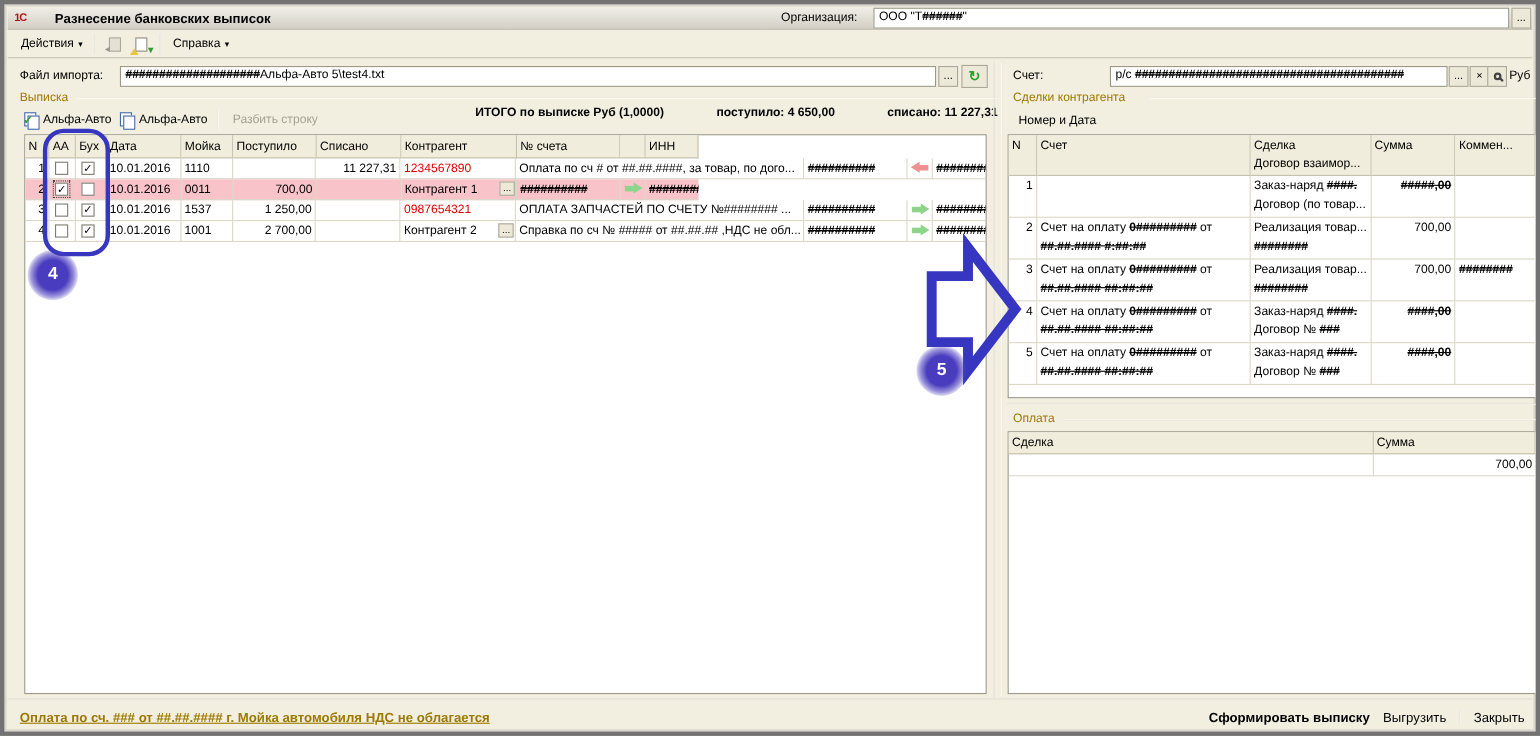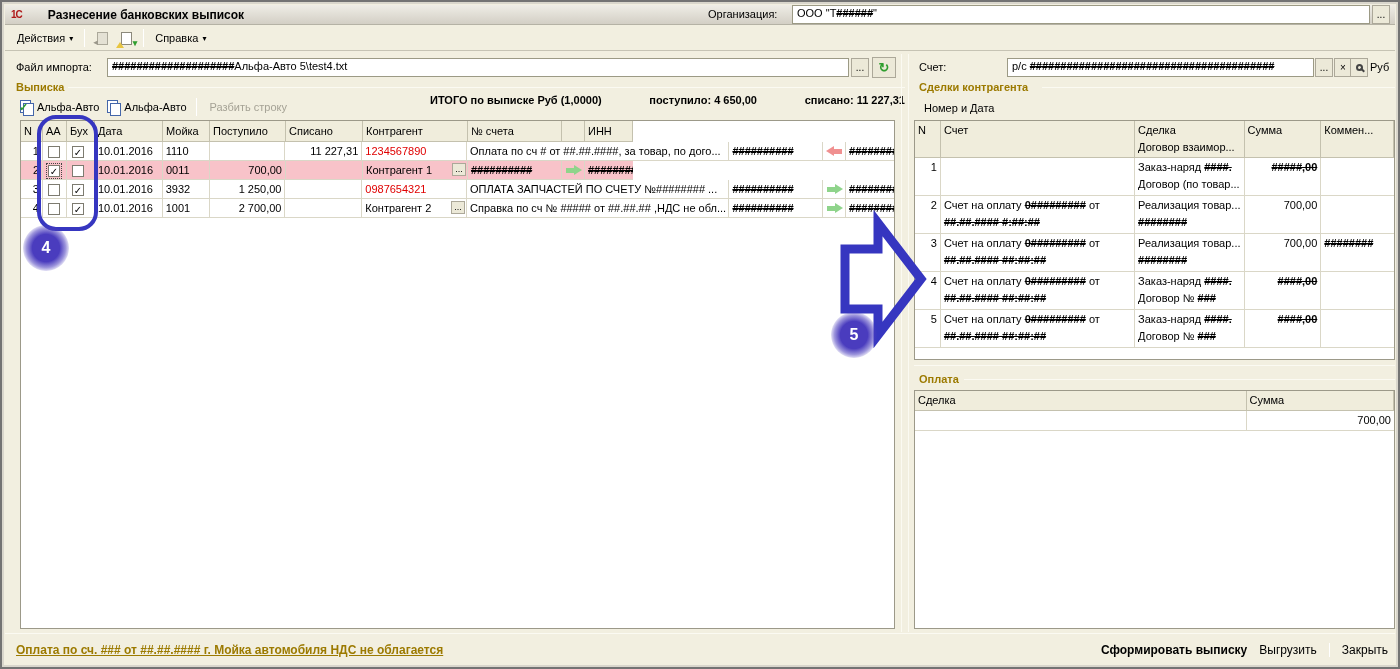--- a/index.html
+++ b/index.html
@@ -1,18 +1,18 @@
 <!DOCTYPE html>
 <html><head>
 <meta charset="utf-8">
 <style>
   * { margin:0; padding:0; box-sizing:border-box; }
   html,body { width:1400px; height:669px; font-family:"Liberation Sans", sans-serif; }
   .window { position:relative; width:1400px; height:669px; background:#F2EFE0;
-            border:2px solid #737373; box-shadow: inset 0 0 0 2px #D9D6CC; overflow:hidden;
+            border:4px solid #737373; box-shadow: inset 0 0 0 2px #D9D6CC; overflow:hidden;
             font-size:11px; color:#000; }
   
   .titlebar { position:absolute; left:3px; top:3px; right:3px; height:20px;
               background:linear-gradient(#EFEDE6,#D3CFC5); border-bottom:1px solid #B5B2A5;
               display:flex; align-items:center; padding:0 6px; gap:6px; }
   .app-icon { color:#B01818; font-weight:bold; font-size:10px; letter-spacing:-1px; }
   .title-text { font-weight:bold; font-size:12px;padding-left:20px; }
   .win-controls { margin-left:auto; display:flex; gap:10px; font-size:12px; }
   .win-controls span { cursor:default; width:14px; text-align:center; }
   
@@ -41,21 +41,21 @@
   .refresh-btn { position:absolute; left:870px; top:55px; width:24px; height:21px; color:#2F9E2F; font-weight:bold; font-size:13px; }
   .acct-label { position:absolute; left:917px; top:59px; }
   .acct-field { position:absolute; left:1005px; top:56px; width:307px; }
   .acct-more { position:absolute; left:1313px; top:56px; }
   .acct-clear { position:absolute; left:1332px; top:56px; width:15px; }
   .acct-find { position:absolute; left:1348px; top:56px; width:17px; }
   .mag { width:7px; height:7px; border:2px solid #444; border-radius:50%; position:relative; display:inline-block; }
   .mag::after { content:""; position:absolute; width:5px; height:2px; background:#444; transform:rotate(45deg); right:-4px; bottom:-2px; }
   .acct-cur { position:absolute; left:1368px; top:59px; }
   
-  .group-label { position:absolute; color:#9C7A00; font-weight:bold; }
+  .group-label { position:absolute; color:#9C7A00; font-weight:normal; }
   .group-line { position:absolute; height:1px; background:#C9C5B0; border-bottom:1px solid #FBFAF2; }
   
   .alfa-btn { display:inline-flex; align-items:center; gap:4px; padding:2px 4px; }
   .pages { position:relative; width:13px; height:14px; }
   .pages::before, .pages::after { content:""; position:absolute; width:9px; height:11px; background:#fff; border:1px solid #4466AA; }
   .pages::before { left:0; top:0; }
   .pages::after { left:3px; top:3px; }
   .tick { position:absolute; left:-1px; top:1px; color:#2F9E2F; font-weight:bold; font-size:11px; z-index:2; }
   .stmt-actions { position:absolute; left:14px; top:96px; display:flex; align-items:center; }
   .split-btn { color:#A5A295; padding:2px 8px; }
@@ -242,21 +242,21 @@
       <div class="gcell col-acc"><span class="red-acted">##########</span></div>
       <div class="gcell col-dir"><span class="barrow"><span class="stem"></span><span class="head"></span></span></div>
       <div class="gcell col-inn"><span class="red-acted">##########</span></div>
     </div>
 
     <div class="grow lrow">
       <div class="gcell col-n r">3</div>
       <div class="gcell col-aa"><span class="cb"></span></div>
       <div class="gcell col-buh"><span class="cb checked"></span></div>
       <div class="gcell col-date">10.01.2016</div>
-      <div class="gcell col-num">3932</div>
+      <div class="gcell col-num">1537</div>
       <div class="gcell col-rec r">1 250,00</div>
       <div class="gcell col-wri r"></div>
       <div class="gcell col-con"><span class="red">0987654321</span></div>
       <div class="gcell col-pur">ОПЛАТА ЗАПЧАСТЕЙ ПО СЧЕТУ №######## ...</div>
       <div class="gcell col-acc"><span class="red-acted">##########</span></div>
       <div class="gcell col-dir"><span class="barrow"><span class="stem"></span><span class="head"></span></span></div>
       <div class="gcell col-inn"><span class="red-acted">##########</span></div>
     </div>
 
     <div class="grow lrow">

